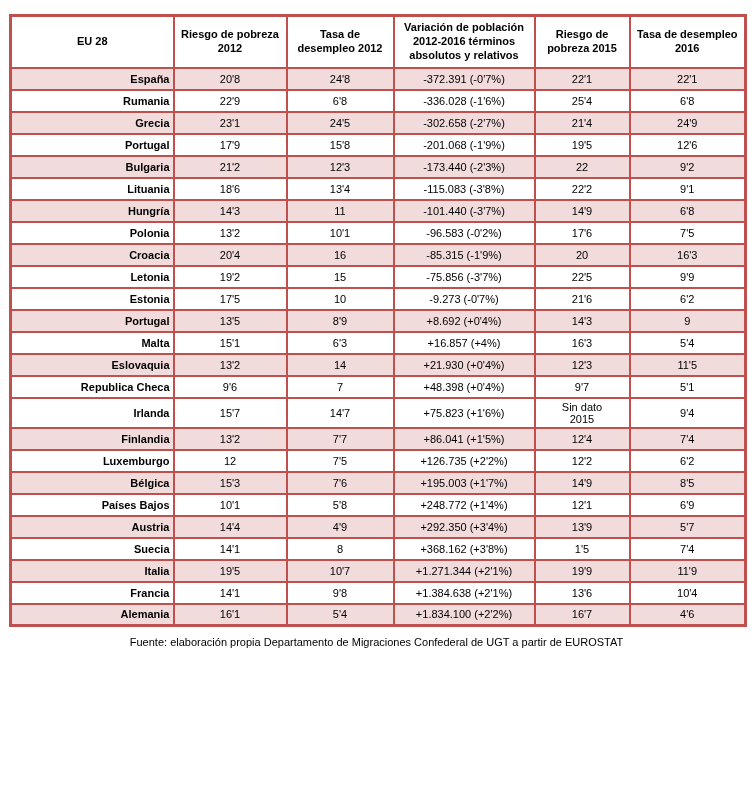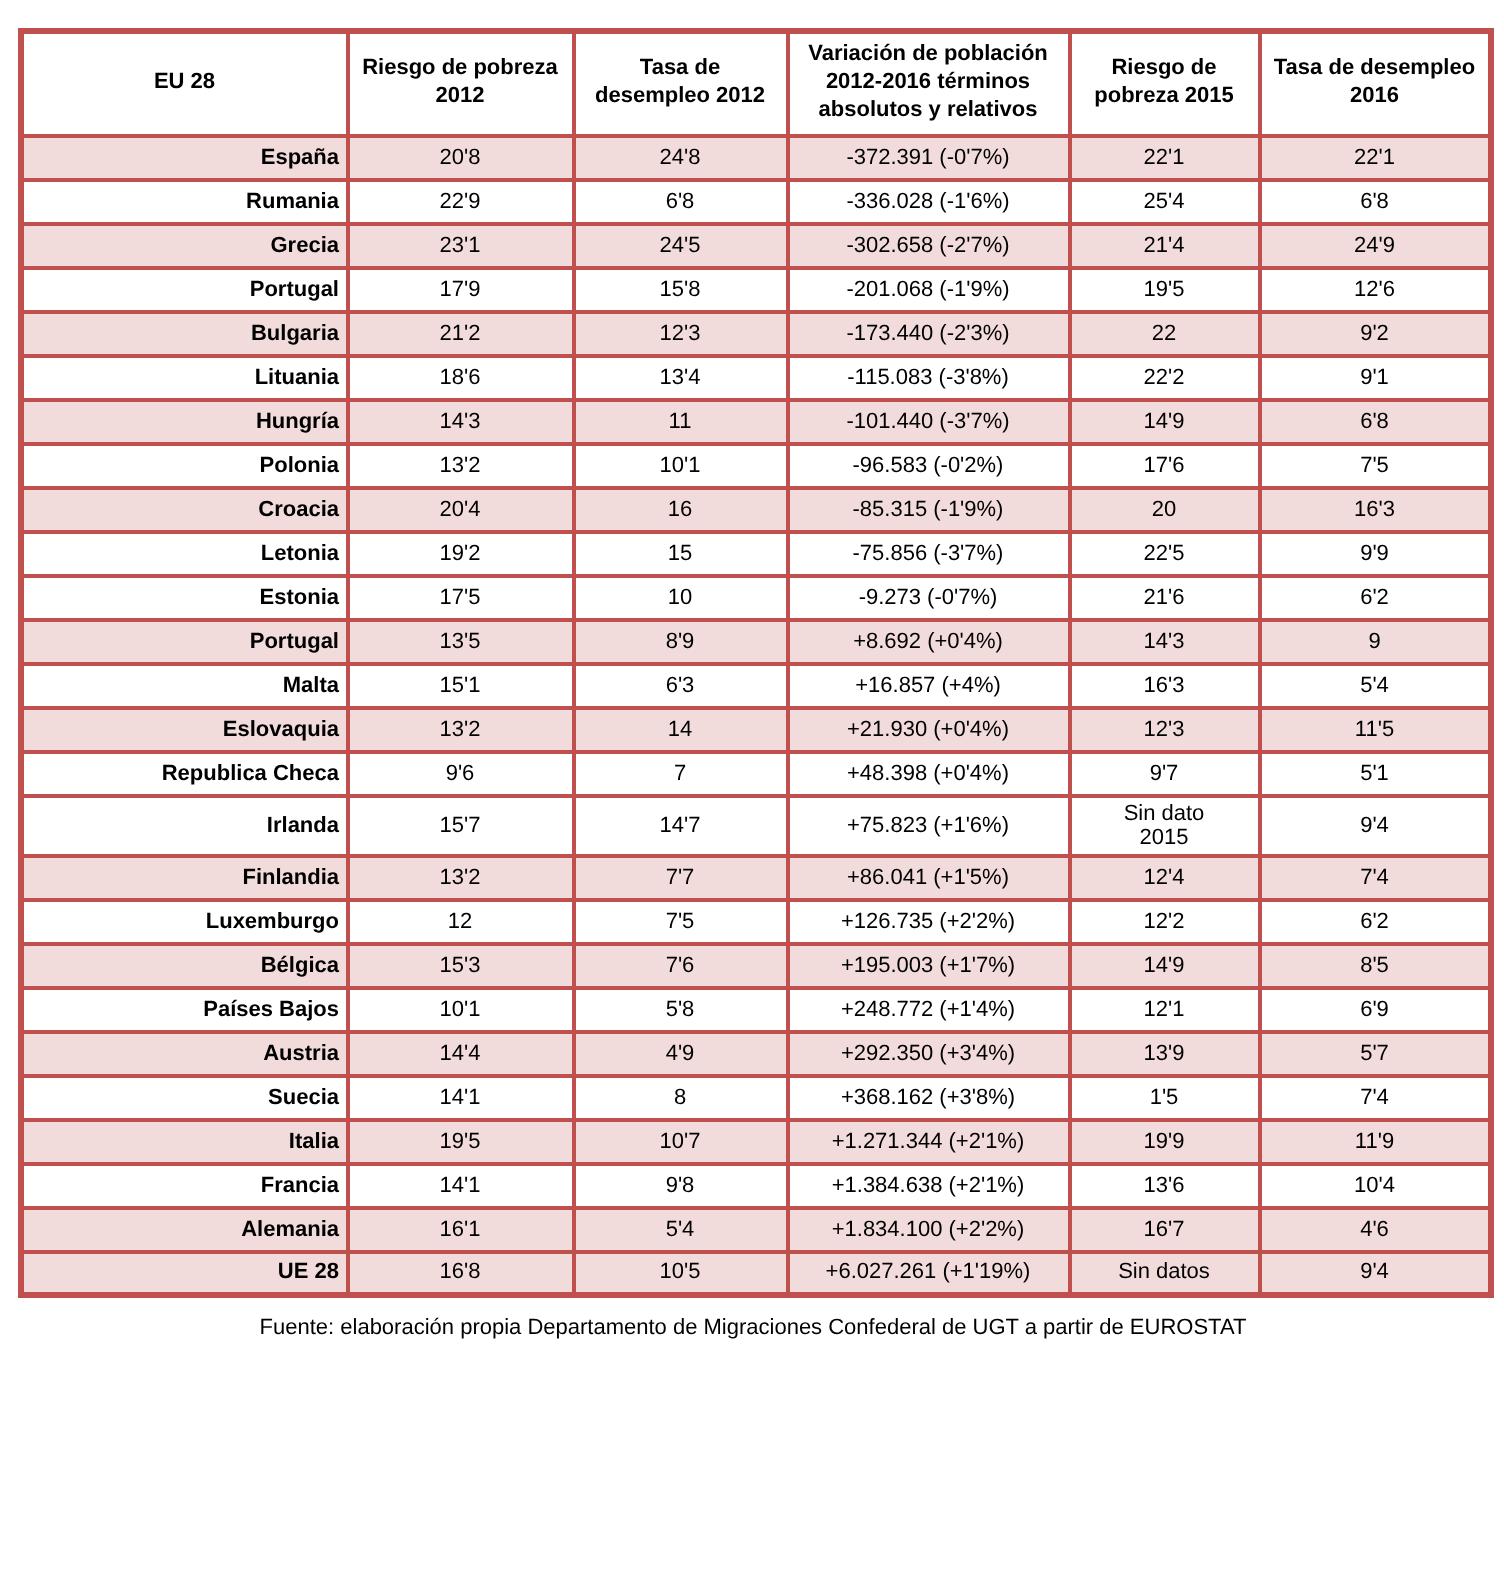--- a/index.html
+++ b/index.html
@@ -278,26 +278,18 @@
           <td>10'4</td>
         </tr>
         <tr class="band">
           <td class="country">Alemania</td>
           <td>16'1</td>
           <td>5'4</td>
           <td>+1.834.100 (+2'2%)</td>
           <td>16'7</td>
           <td>4'6</td>
         </tr>
-        <tr class="band">
-          <td class="country">UE 28</td>
-          <td>16'8</td>
-          <td>10'5</td>
-          <td>+6.027.261 (+1'19%)</td>
-          <td>Sin datos</td>
-          <td>9'4</td>
-        </tr>
       </tbody>
   </table>
 
   <div class="source-note">Fuente: elaboración propia Departamento de Migraciones Confederal de UGT a partir de EUROSTAT</div>
 
 </div>
 
 </body></html>

